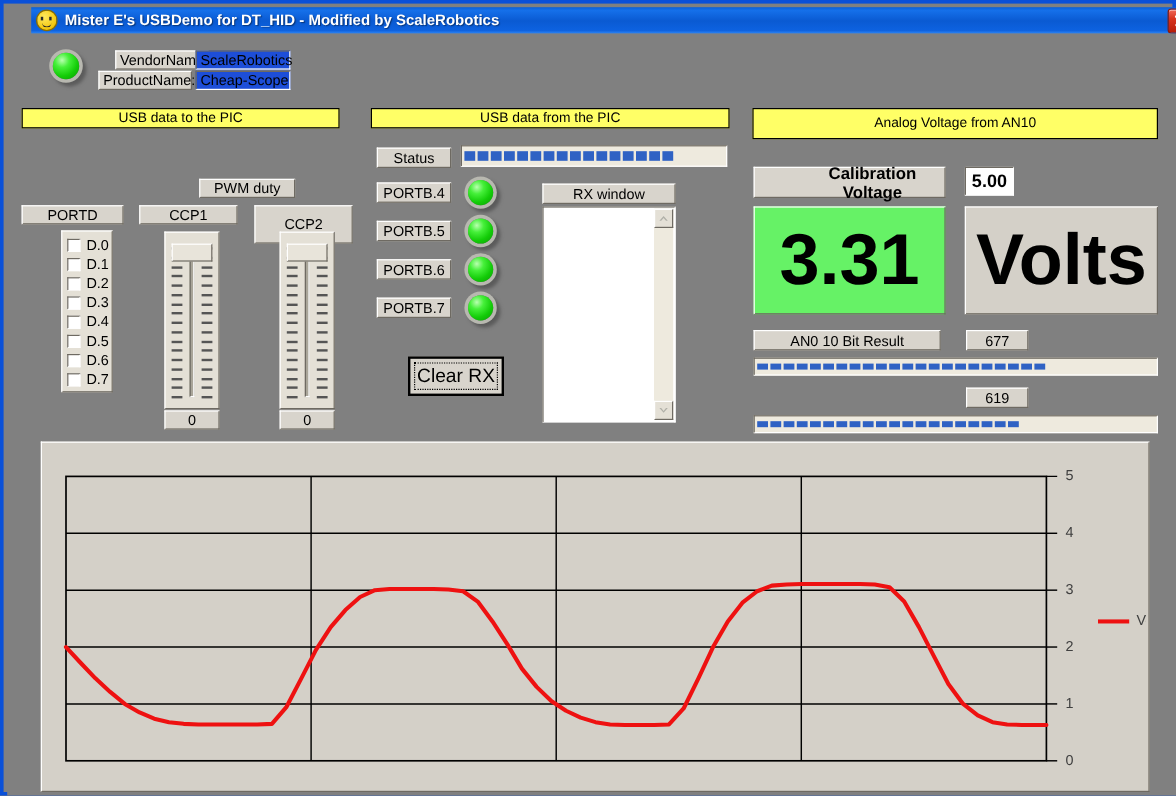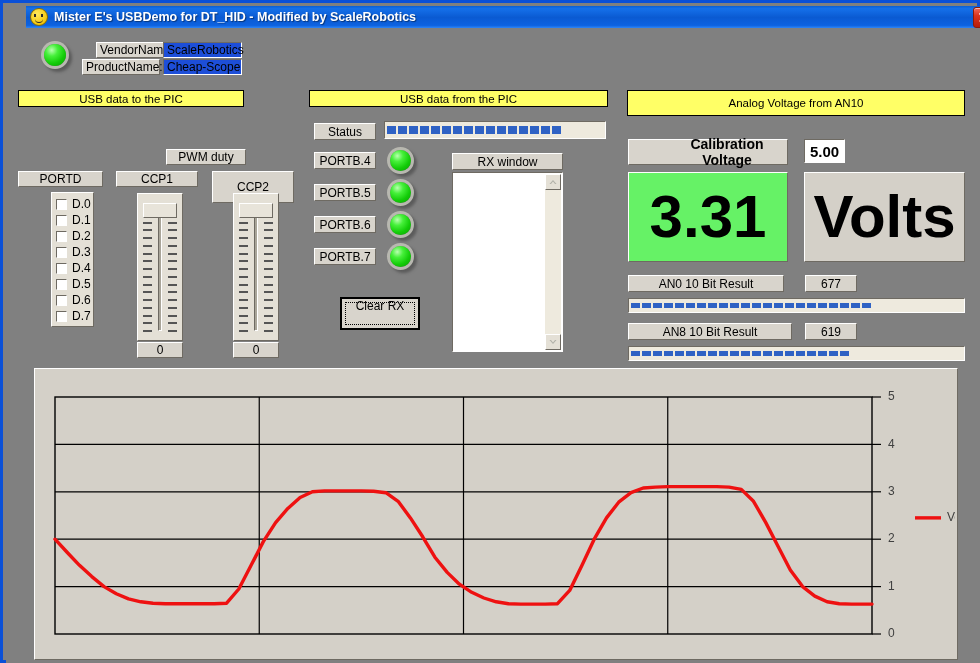--- a/index.html
+++ b/index.html
@@ -78,21 +78,21 @@
            border-right:1.6px solid #ffffff;border-bottom:1.6px solid #ffffff;box-sizing:border-box;}
   .rxsb{position:absolute;right:1px;top:1px;bottom:1px;width:16px;background:#eeeade;}
   .rxarrow{position:absolute;left:0;width:16px;height:16px;background:#e4e0d6;
            border-top:1.5px solid #ffffff;border-left:1.5px solid #ffffff;
            border-right:1.5px solid #6e6a62;border-bottom:1.5px solid #6e6a62;box-sizing:border-box;
            display:flex;align-items:center;justify-content:center;cursor:pointer;}
   .rxarrow svg{display:block;}
 
   
   .btn{position:absolute;background:#d8d4cc;border:2px solid #000;box-sizing:border-box;cursor:pointer;
-       display:flex;align-items:flex-start;justify-content:center;font-size:12px;color:#000;}
+       display:flex;align-items:center;justify-content:center;font-size:16px;color:#000;}
   .btn .focusrect{position:absolute;left:3px;top:3px;right:3px;bottom:3px;border:1px dotted #000;}
 
   
   .bigbox{position:absolute;display:flex;align-items:center;justify-content:center;box-sizing:border-box;
           border-top:1.6px solid #ffffff;border-left:1.6px solid #ffffff;
           border-right:1.6px solid #6e6a62;border-bottom:1.6px solid #6e6a62;}
   .bigbox span{font-size:60px;font-weight:bold;line-height:1;color:#000;font-family:"Liberation Sans",sans-serif;}
 
   
   .chart{position:absolute;left:28px;top:340px;width:924px;height:292px;background:#d4d0c8;
@@ -117,21 +117,21 @@
   <div class="client">
 
     <div class="led" style="left:38px;top:16px;width:22px;height:22px;"></div>
 
     <div class="lbl3d" style="position:absolute;left:76px;top:14px;width:78px;height:16px;justify-content:flex-start;padding-left:3px;margin-left:14px;">VendorName:</div>
     <div class="sunken" style="position:absolute;left:157px;top:14px;width:79px;height:16px;display:flex;align-items:center;padding-left:3px;font-size:12px;">ScaleRobotics</div>
 
     <div class="lbl3d" style="position:absolute;left:76px;top:31px;width:78px;height:16px;justify-content:flex-start;padding-left:3px;">ProductName:</div>
     <div class="sunken" style="position:absolute;left:157px;top:31px;width:79px;height:16px;display:flex;align-items:center;padding-left:3px;font-size:12px;">Cheap-Scope</div>
 
-    <div class="banner" style="left:12px;top:62px;width:226px;height:17px;">USB data to the PIC</div>
+    <div class="banner" style="left:12px;top:62px;width:265px;height:17px;">USB data to the PIC</div>
 
     <div class="lbl3d" style="position:absolute;left:160px;top:121px;width:80px;height:16px;">PWM duty</div>
 
     <div class="lbl3d" style="position:absolute;left:12px;top:143px;width:85px;height:16px;">PORTD</div>
     <div class="lbl3d" style="position:absolute;left:110px;top:143px;width:82px;height:16px;">CCP1</div>
     <div class="lbl3d" style="position:absolute;left:206px;top:143px;width:82px;height:32px;">CCP2</div>
 
     <div style="position:absolute;left:45px;top:164px;width:43px;height:135px;background:#e4e0d6;
                 border-top:1.6px solid #ffffff;border-left:1.6px solid #ffffff;
                 border-right:1.6px solid #6e6a62;border-bottom:1.6px solid #6e6a62;box-sizing:border-box;
@@ -349,21 +349,20 @@
         <div class="pblock"></div>
         <div class="pblock"></div>
         <div class="pblock"></div>
         <div class="pblock"></div>
         <div class="pblock"></div>
         <div class="pblock"></div>
         <div class="pblock"></div>
         <div class="pblock"></div>
       </div>
 
-    <div class="lbl3d" style="position:absolute;left:622px;top:295px;width:164px;height:17px;">AN8 10 Bit Result</div>
     <div class="lbl3d" style="position:absolute;left:799px;top:295px;width:52px;height:17px;">619</div>
     <div class="pbar" style="left:622px;top:318px;width:337px;height:15px;">
         <div class="pblock"></div>
         <div class="pblock"></div>
         <div class="pblock"></div>
         <div class="pblock"></div>
         <div class="pblock"></div>
         <div class="pblock"></div>
         <div class="pblock"></div>
         <div class="pblock"></div>

